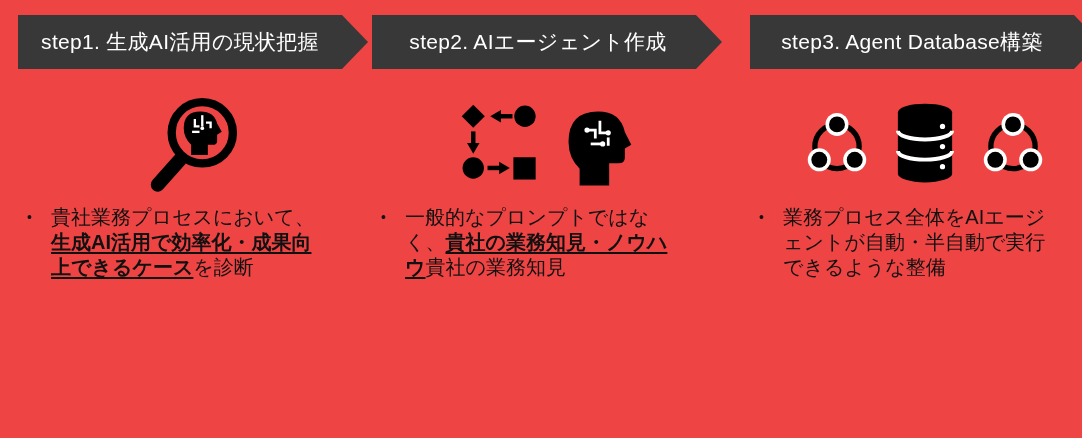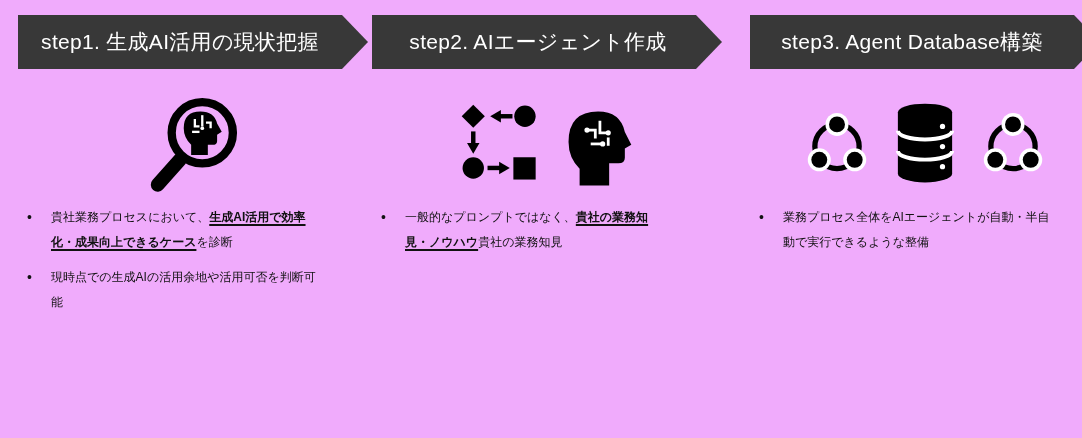--- a/index.html
+++ b/index.html
@@ -1,28 +1,28 @@
 <!DOCTYPE html>
 <html><head>
 <meta charset="utf-8">
 <style>
   * { margin:0; padding:0; box-sizing:border-box; }
   html,body { width:1082px; height:438px; background:#fff; overflow:hidden;
               font-family:"Liberation Sans","DejaVu Sans",sans-serif; }
-  .diagram { position:relative; width:1082px; height:438px; background:#f0abfc; }
+  .diagram { position:relative; width:1082px; height:438px; background:#ef4444; }
   .col { position:absolute; top:15px; width:350px; }
   .col1 { left:18px; } .col2 { left:372px; } .col3 { left:750px; }
   .banner {
     height:54px; background:#383838; color:#fff; font-size:21px; letter-spacing:.3px;
     display:flex; align-items:center; justify-content:center; padding-right:26px;
     clip-path:polygon(0 0, calc(100% - 26px) 0, 100% 50%, calc(100% - 26px) 100%, 0 100%);
   }
   .icons { margin-top:24px; height:100px; display:flex; align-items:center; justify-content:center; gap:22px; }
   .icons svg { display:block; }
-  .bullets { margin-top:12px; list-style:none; font-size:12px; line-height:25px; color:#111; }
+  .bullets { margin-top:12px; list-style:none; font-size:20px; line-height:25px; color:#111; }
   .bullets li { position:relative; padding-left:33px; padding-right:50px; margin-bottom:10px; }
   .bullets li::before { content:"•"; position:absolute; left:9px; top:0; font-size:14px; }
   .em { font-weight:bold; text-decoration:underline; text-decoration-thickness:2px; text-underline-offset:3px; }
 </style>
 </head>
 <body>
 
 <div class="diagram">
 
   <div class="col col1">
@@ -38,21 +38,20 @@
           <path d="M62,29 v8 h5"></path>
           <path d="M70,25 v12"></path>
           <path d="M74,33 h5 v6"></path>
           <path d="M59,43 h8"></path>
         </g>
         <circle cx="70" cy="39" r="2" fill="#fff"></circle>
       </svg>
     </div>
     <ul class="bullets" style="color: rgb(17, 17, 17);">
         <li><span>貴社業務プロセスにおいて、</span><strong class="em">生成AI活用で効率化・成果向上できるケース</strong><span>を診断</span></li>
-        <li><span>現時点での生成AIの活用余地や活用可否を判断可能</span></li>
       </ul>
   </div>
 
   <div class="col col2">
     <div class="banner" style="background: rgb(56, 56, 56); color: rgb(255, 255, 255); padding-left: 8px;">
       <span>step2. AIエージェント作成</span>
     </div>
     <div class="icons">
       <svg width="82" height="82" viewBox="0 0 92 92" aria-hidden="true">
         <polygon points="16,3 29,16 16,29 3,16" fill="#000"></polygon>

